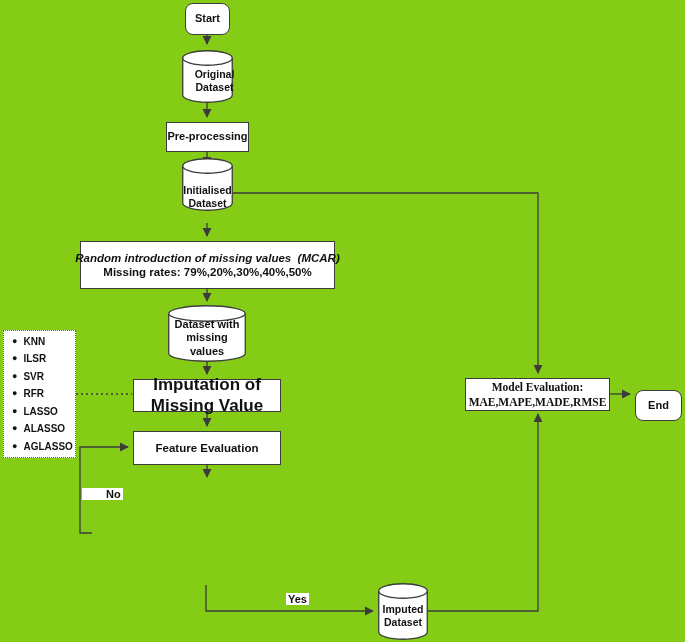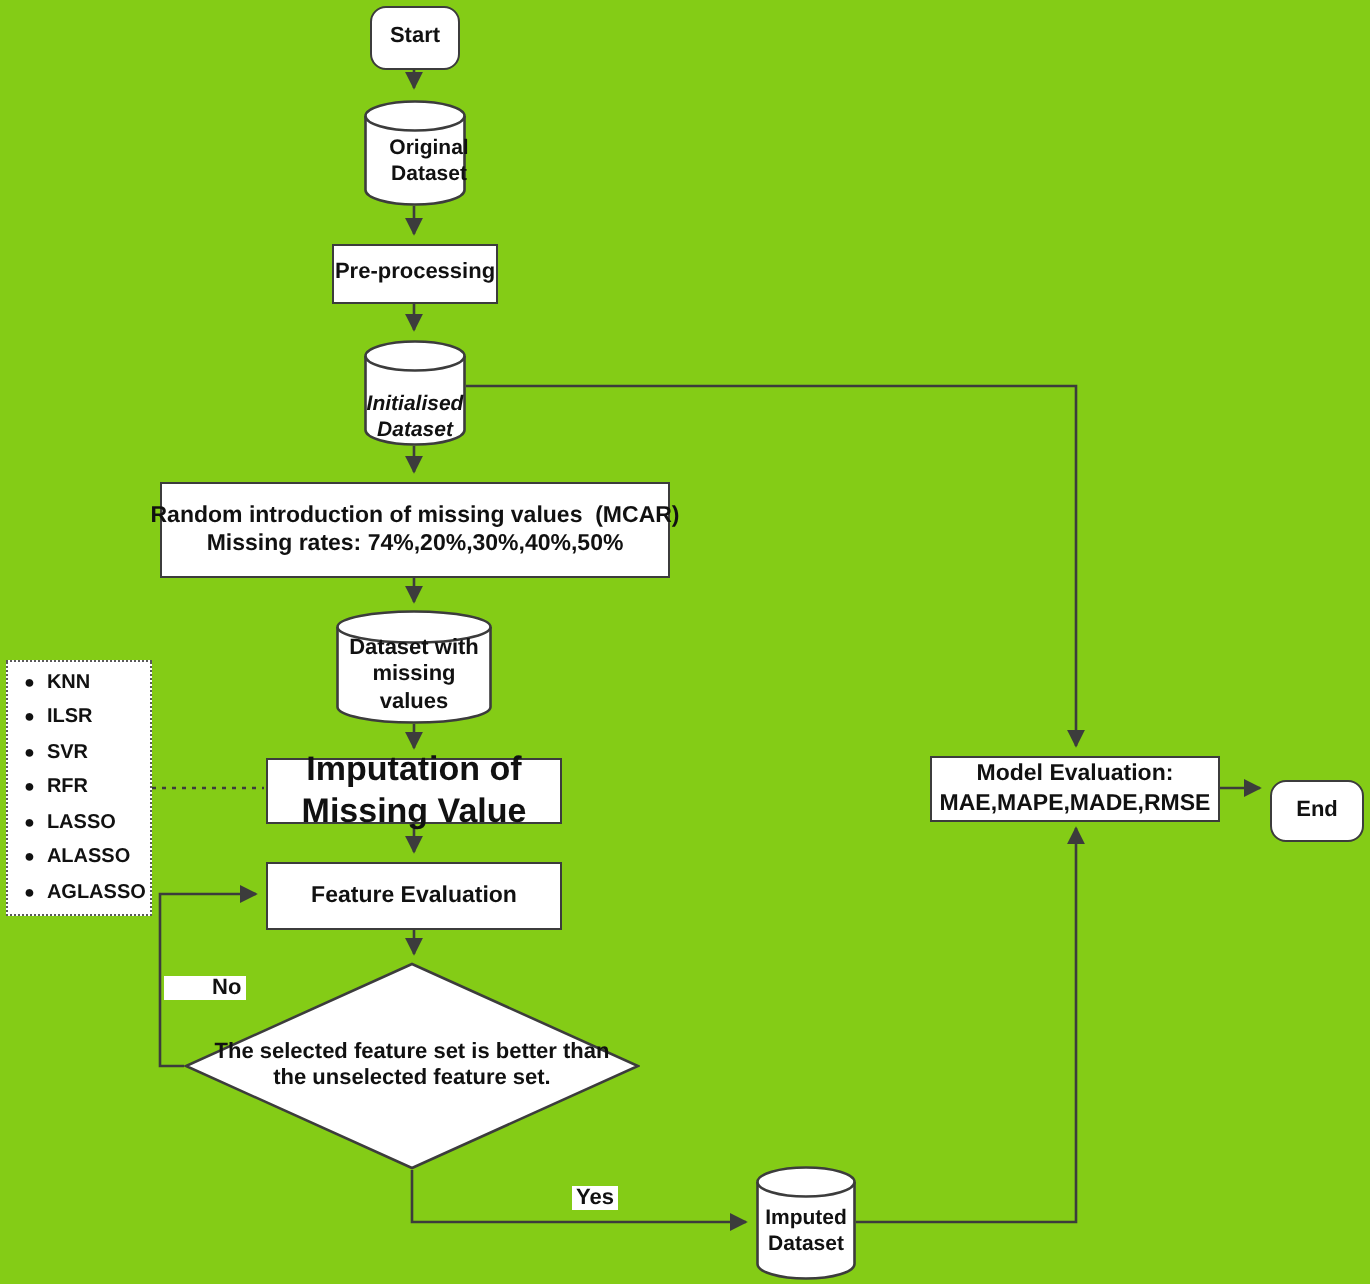--- a/index.html
+++ b/index.html
@@ -12,21 +12,21 @@
         text-align:center;font-weight:bold;font-size:11px;line-height:1.22;background:#ffffff;}
   .rect{border:1.3px solid #3c3c3c;}
   .rounded{border:1.3px solid #3c3c3c;border-radius:8px;}
   .cyl{background:transparent;}
   .cyl svg{position:absolute;left:0;top:0;}
   .cyl .cyl-label{position:relative;z-index:2;padding-top:9px;font-size:10.5px;}
   .diamond{background:transparent;}
   .diamond svg{position:absolute;left:0;top:0;}
   .diamond .d-label{position:relative;z-index:2;font-size:11px;}
   .two-line span{display:block;}
-  .pre{white-space:pre;}
+  .pre{white-space:pre;font-style:italic;}
   .edge-label{position:absolute;z-index:3;font-weight:bold;font-size:11px;background:#ffffff;padding:0 2px;}
   .methods{position:absolute;left:3px;top:330px;width:73px;height:128px;z-index:2;
            border:1.5px dotted #5a5a5a;background:#ffffff;box-sizing:border-box;
            display:flex;align-items:center;}
   .methods ul{list-style:none;margin:0;padding:0 0 0 8px;width:100%;}
   .methods li{font-weight:bold;font-size:10px;line-height:17.5px;display:flex;align-items:center;}
   .methods li .dot{font-size:9px;margin-right:6px;}
 </style>
 </head>
 <body>
@@ -69,35 +69,35 @@
     <span class="cyl-label">
       <span>Original</span>
       <span>Dataset</span>
     </span>
   </div>
 
   <div class="node rect" style="left:166px;top:122px;width:81px;height:28px;">
     <span>Pre-processing</span>
   </div>
 
-  <div class="node cyl two-line" style="left:182px;top:170px;width:51px;height:68px;font-style:italic;">
+  <div class="node cyl two-line" style="left:182px;top:158px;width:51px;height:68px;">
     <svg width="51" height="53" viewBox="0 0 51 53">
       <path d="M0.75,8 V45 A24.75 7.25 0 0 0 50.25,45 V8" fill="#ffffff" stroke="#3c3c3c" stroke-width="1.3"></path>
       <ellipse cx="25.5" cy="8" rx="24.75" ry="7.25" fill="#ffffff" stroke="#3c3c3c" stroke-width="1.3"></ellipse>
     </svg>
     <span class="cyl-label">
       <span>Initialised</span>
       <span>Dataset</span>
     </span>
   </div>
 
   <div class="node rect two-line" style="left:80px;top:241px;width:253px;height:46px;font-size:11.5px;">
     <span>
       <span class="pre">Random introduction of missing values  (MCAR)</span>
-      <span>Missing rates: 74%,20%,30%,40%,50%</span>
+      <span>Missing rates: 79%,20%,30%,40%,50%</span>
     </span>
   </div>
 
   <div class="node cyl two-line" style="left:168px;top:305px;width:78px;height:57px;justify-content:center;">
     <svg width="78" height="57" viewBox="0 0 78 57">
       <path d="M0.75,8.5 V48.5 A38.25 7.75 0 0 0 77.25,48.5 V8.5" fill="#ffffff" stroke="#3c3c3c" stroke-width="1.3"></path>
       <ellipse cx="39" cy="8.5" rx="38.25" ry="7.75" fill="#ffffff" stroke="#3c3c3c" stroke-width="1.3"></ellipse>
     </svg>
     <span class="cyl-label" style="font-size:11px;">
       <span>Dataset with</span>
@@ -139,45 +139,36 @@
   </div>
 
   <div class="node rect" style="left:133px;top:379px;width:146px;height:31px;font-size:17px;text-align:center;">
     <span>Imputation of Missing Value</span>
   </div>
 
   <div class="node rect" style="left:133px;top:431px;width:146px;height:32px;font-size:11.5px;">
     <span>Feature Evaluation</span>
   </div>
 
-  <div class="node diamond two-line" style="left:92px;top:481px;width:228px;height:104px;">
-    <svg width="228" height="104" viewBox="0 0 228 104">
-      <polygon points="114,1 227,52 114,103 1,52" fill="#ffffff" stroke="#3c3c3c" stroke-width="1.3"></polygon>
-    </svg>
-    <span class="d-label">
-      <span>The selected feature set is better than</span>
-      <span>the unselected feature set.</span>
-    </span>
-  </div>
 
   <div class="edge-label" style="left:82px;top:488px;padding-left:24px;">No</div>
   <div class="edge-label" style="left:286px;top:593px;">Yes</div>
 
   <div class="node cyl two-line" style="left:378px;top:583px;width:50px;height:57px;">
     <svg width="50" height="57" viewBox="0 0 50 57">
       <path d="M0.75,8 V49 A24.25 7.25 0 0 0 49.25,49 V8" fill="#ffffff" stroke="#3c3c3c" stroke-width="1.3"></path>
       <ellipse cx="25" cy="8" rx="24.25" ry="7.25" fill="#ffffff" stroke="#3c3c3c" stroke-width="1.3"></ellipse>
     </svg>
     <span class="cyl-label">
       <span>Imputed</span>
       <span>Dataset</span>
     </span>
   </div>
 
-  <div class="node rect two-line" style="left:465px;top:378px;width:143px;height:31px;font-size:11.5px;">
+  <div class="node rect two-line" style="left:465px;top:378px;width:143px;height:31px;font-size:11.5px;font-family:Liberation Serif, serif;">
     <span>
       <span>Model Evaluation:</span>
       <span>MAE,MAPE,MADE,RMSE</span>
     </span>
   </div>
 
   <div class="node rounded" style="left:635px;top:390px;width:45px;height:29px;">
     <span>End</span>
   </div>
 

